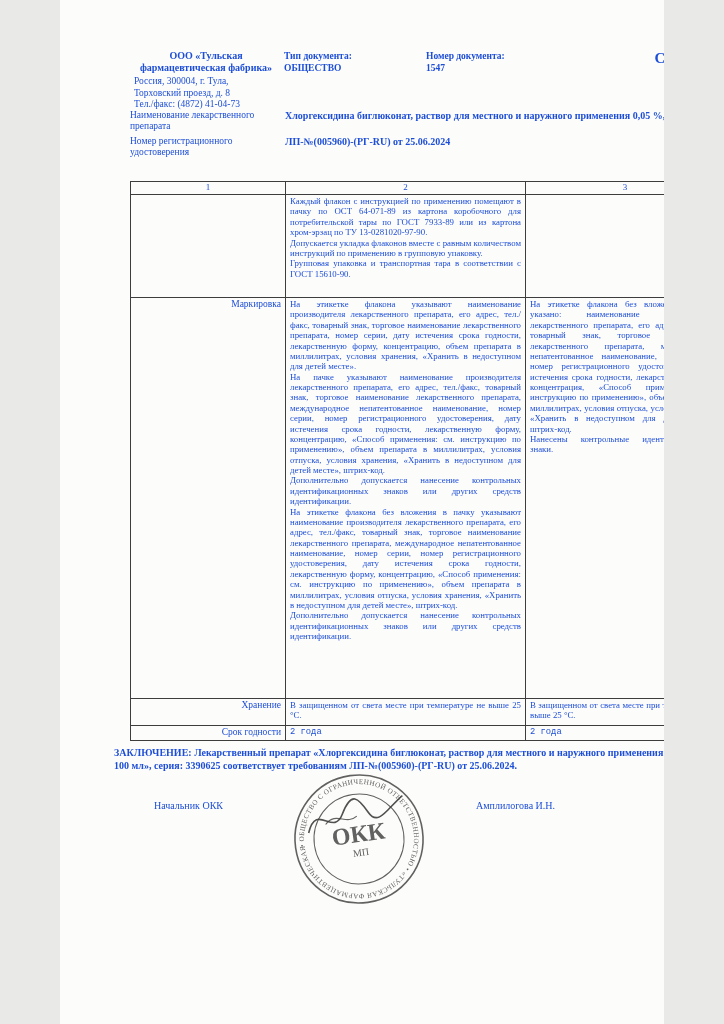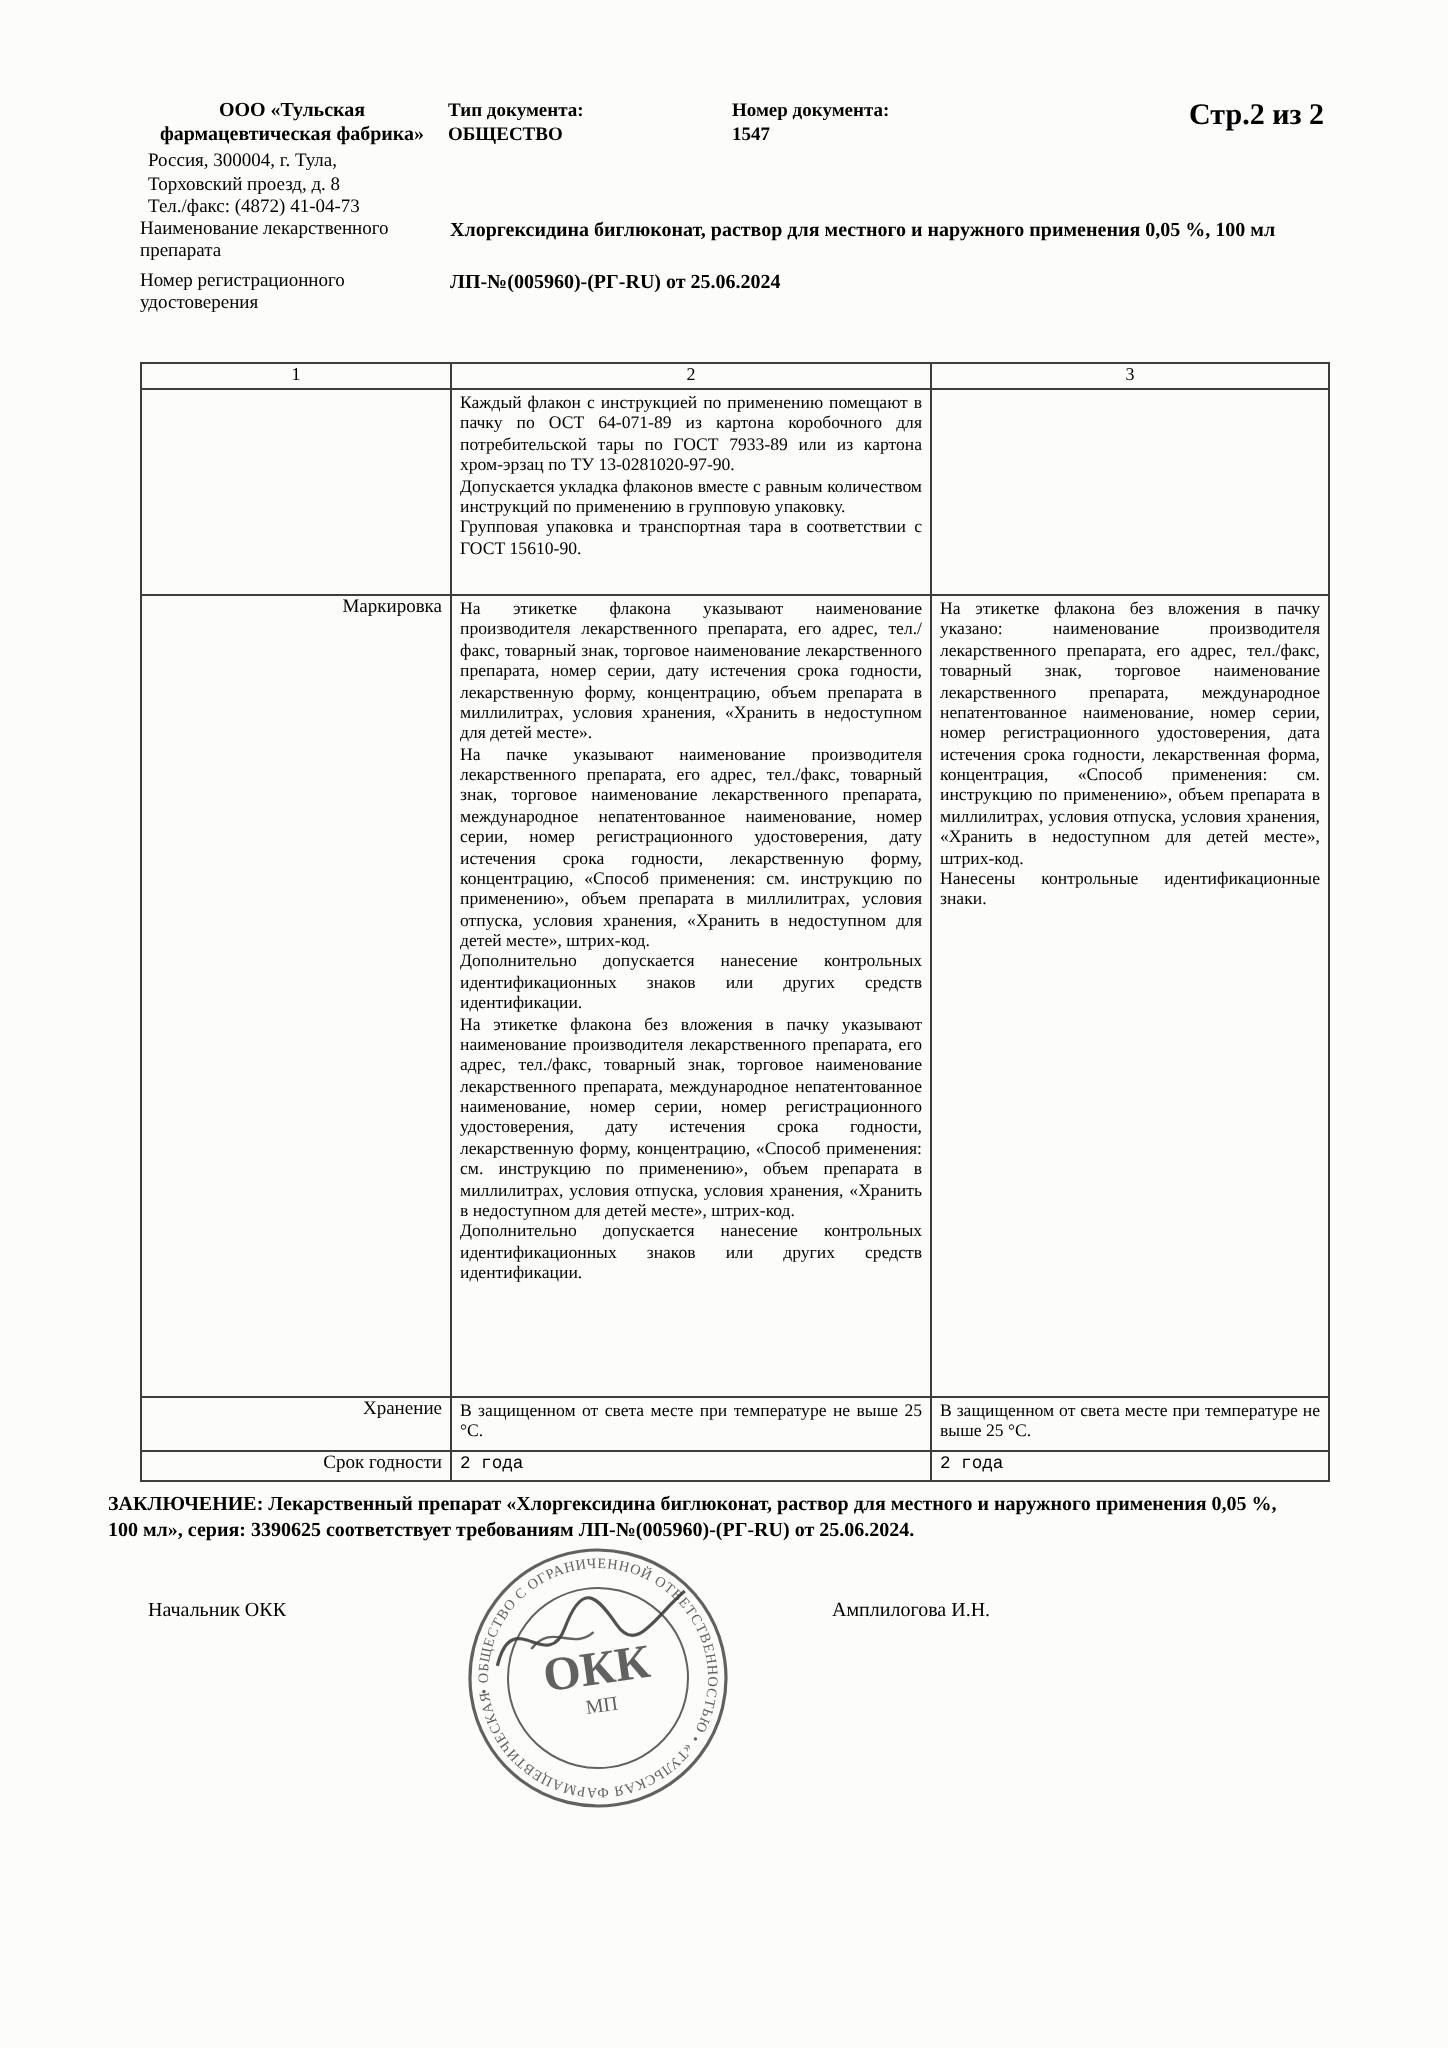--- a/index.html
+++ b/index.html
@@ -1,19 +1,19 @@
 <!DOCTYPE html>
 <html lang="ru"><head>
 <meta charset="utf-8">
 <style>
   html,body{margin:0;padding:0;background:#e9e9e7;}
   .page{
-    position:relative;width:724px;height:1024px;margin:0 auto;
+    position:relative;width:604px;height:1024px;margin:0 auto;
     background:#fcfcfa;overflow:hidden;
-    font-family:"Liberation Serif","DejaVu Serif",serif;color:#000000;
+    font-family:"Liberation Serif","DejaVu Serif",serif;color:#1d4ed8;
   }
   .b{font-weight:bold;}
   
   .header{position:absolute;top:50px;left:70px;width:594px;display:grid;
           grid-template-columns:152px 142px 165px 1fr;}
   .company{text-align:center;font-size:9.5px;line-height:1.22;}
   .company-name{font-weight:bold;font-size:10px;line-height:1.2;margin-bottom:2px;}
   .company-addr{text-align:left;padding-left:4px;}
   .hdr-col{font-size:9.5px;line-height:1.3;padding-left:2px;}
   .page-num{font-size:15px;font-weight:bold;text-align:right;padding-right:2px;}
@@ -32,21 +32,21 @@
   .cell-clip-tall{height:398px;overflow:hidden;}
   .cell-clip-pack{height:100px;overflow:hidden;}
   .storage-cell{height:24px;}
   .shelf-cell{height:12px;font-family:Liberation Mono, monospace;}
   col.c1{width:155px;} col.c2{width:240px;} col.c3{width:199px;}
   
   .conclusion{position:absolute;top:746px;left:54px;width:598px;
               font-weight:bold;font-size:10px;line-height:1.3;}
   
   .signatures{position:absolute;top:800px;left:70px;width:594px;height:14px;font-size:10px;}
-  .sig-left{position:absolute;left:4px;top:0;}
+  .sig-left{position:absolute;left:24px;top:0;}
   .sig-right{position:absolute;left:346px;top:0;}
   
   .stamp{position:absolute;left:228px;top:768px;width:142px;height:142px;
          transform:rotate(-8deg);opacity:.85;}
 </style>
 </head>
 <body>
 
 <div class="page">
 

